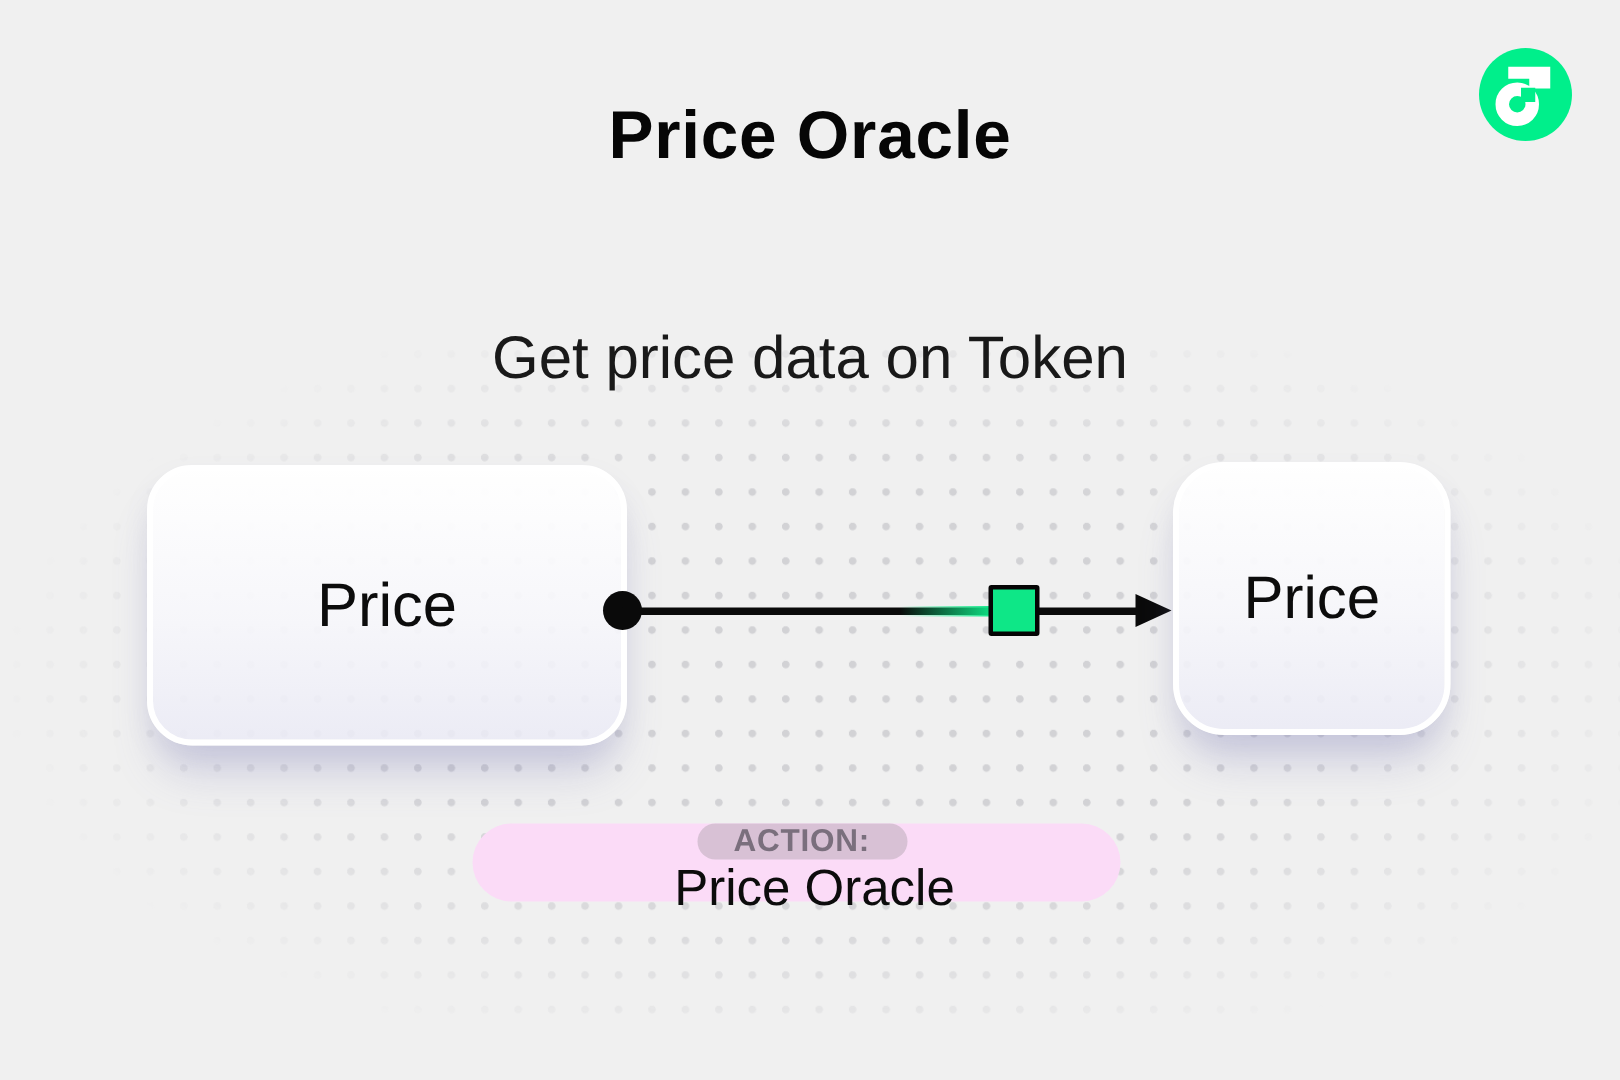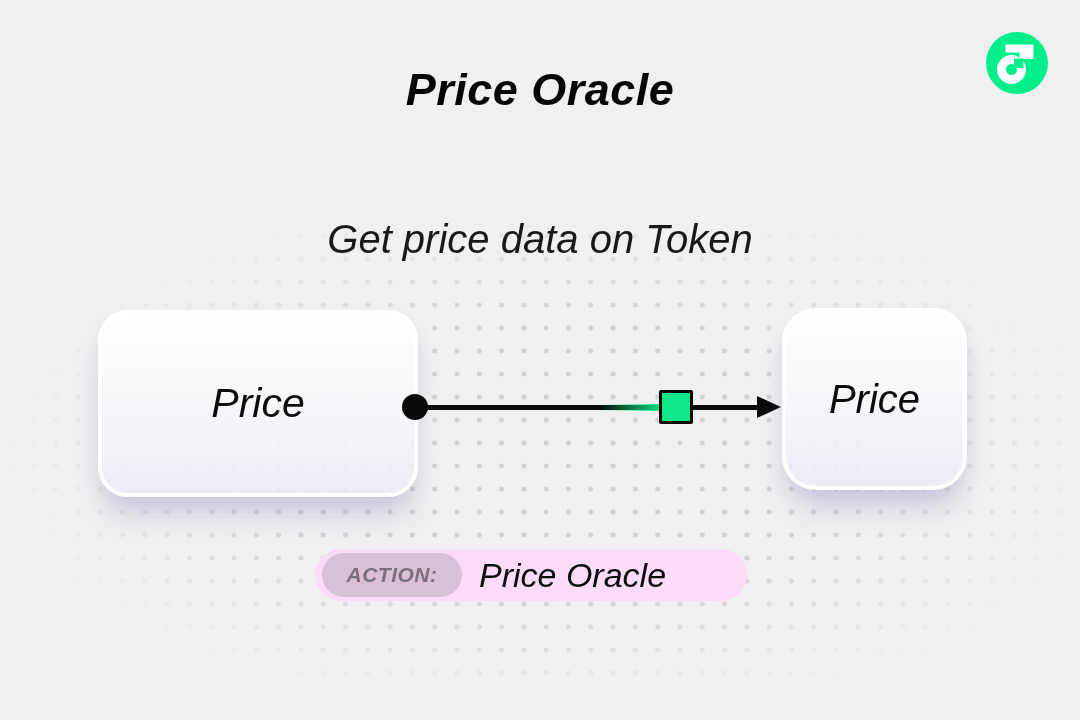--- a/index.html
+++ b/index.html
@@ -1,19 +1,19 @@
 <!DOCTYPE html>
 <html><head>
 <meta charset="utf-8">
 <style>
   * { margin:0; padding:0; box-sizing:border-box; }
   html,body { width:1080px; height:720px; }
   body { font-family:"Liberation Sans","DejaVu Sans",sans-serif; overflow:hidden; }
 
-  .canvas { position:relative; width:1080px; height:720px; background:#f0f0f0;font-style:italic; }
+  .canvas { position:relative; width:1080px; height:720px; background:#f0f0f0; }
 
   
   .dots {
     position:absolute; left:0; top:225px; width:1080px; height:462px;
     background-image: radial-gradient(circle at 11px 11px, #d2d2d5 2.3px, rgba(210,210,213,0) 2.8px);
     background-size: 22.3px 23px;
     -webkit-mask-image: radial-gradient(ellipse 560px 265px at 560px 230px, #000 52%, rgba(0,0,0,0) 100%);
             mask-image: radial-gradient(ellipse 560px 265px at 560px 230px, #000 52%, rgba(0,0,0,0) 100%);
   }
 
@@ -106,18 +106,18 @@
   <div class="conn-dot"></div>
   <div class="conn-line"></div>
   <div class="conn-glow"></div>
   <div class="conn-handle" style="background: rgb(14, 231, 135);"></div>
   <div class="conn-arrowhead"></div>
 
   <div class="node node-right">
     <span>Price</span>
   </div>
 
-  <div class="badge" style="background: rgb(251, 219, 247);">
+  <div class="badge" style="background: rgb(251, 219, 247); flex-direction: column;">
     <span class="badge-label" style="background: rgb(216, 193, 213); color: rgb(122, 111, 125);">ACTION:</span>
     <span class="badge-value">Price Oracle</span>
   </div>
 
 </div>
 
 </body></html>

